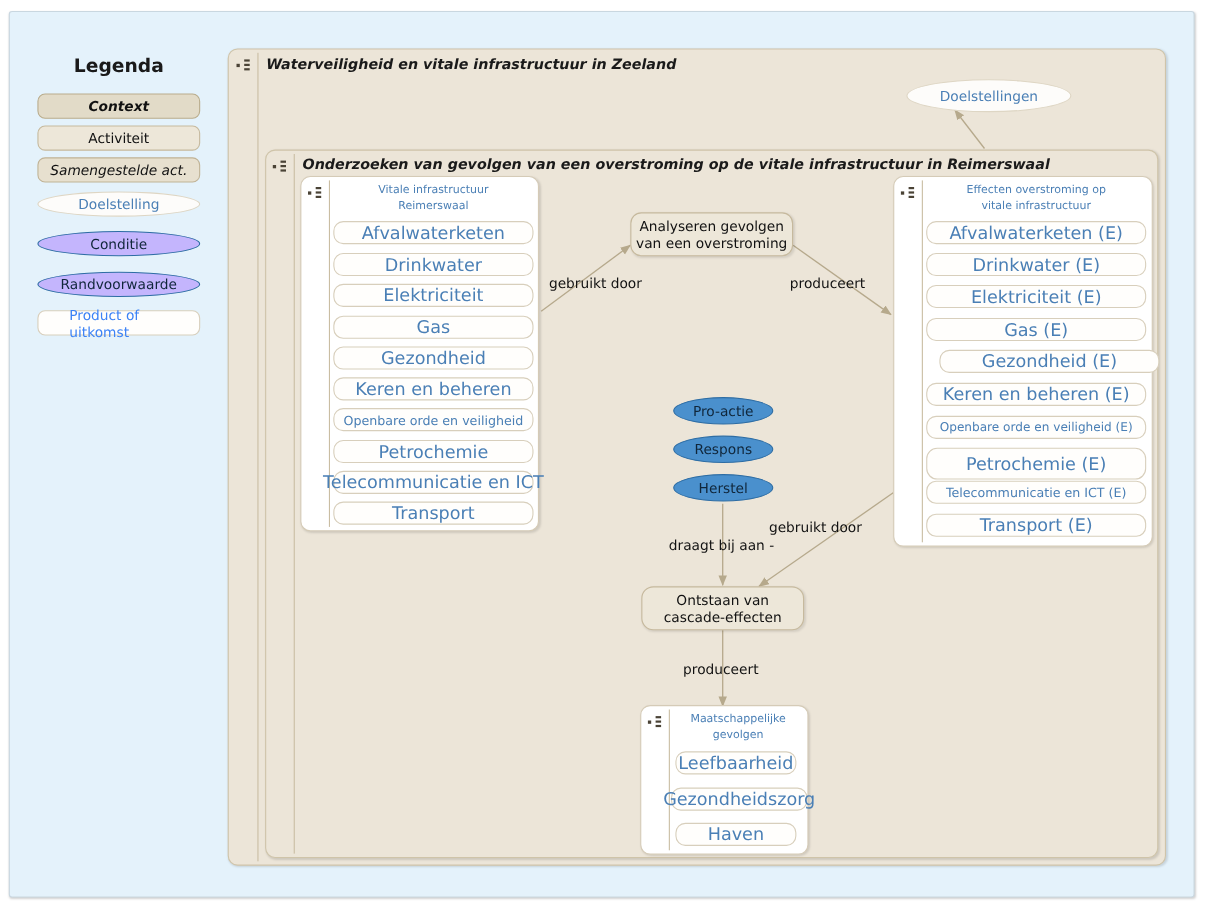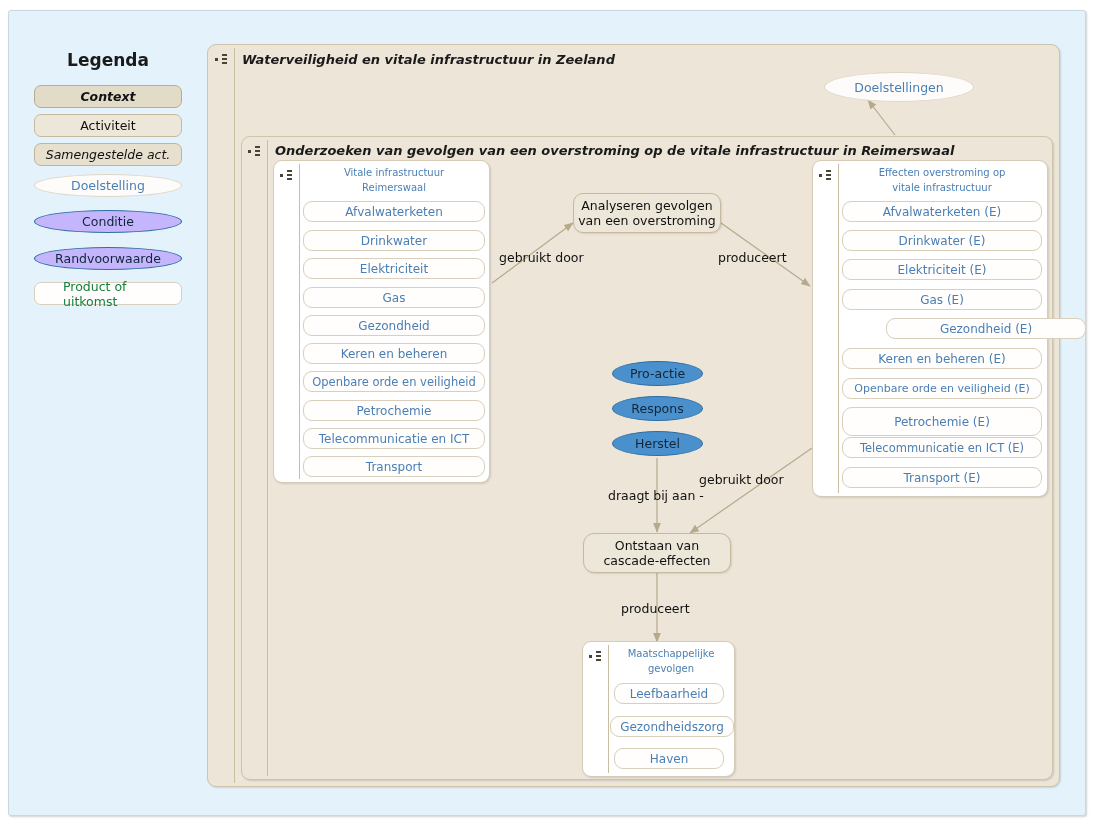--- a/index.html
+++ b/index.html
@@ -47,21 +47,21 @@
   .lg.ell-white{
     background:#fdfcfa;border:1px solid #ded6c4;border-radius:50%;
     color:#4a7fb5;
   }
   .lg.ell-blue{
     background:#c4b5fd;border:1px solid #2e6da4;border-radius:50%;
     color:#10263a;
   }
   .lg.prod{
     background:#fffefc;border:1px solid #d8cfbc;border-radius:7px;
-    color:#15803d;
+    color:#3b82f6;
     padding-left:28px;
   }
 
   
   .ctr{
     position:absolute;box-sizing:border-box;
     background:#ece5d8;
     border:1px solid #cfc4a9;
     border-radius:9px;
     box-shadow:1px 1px 2px rgba(0,0,0,.13);
@@ -92,21 +92,21 @@
   .wgrp-title{
     position:absolute;text-align:center;font-size:10px;color:#4a7fb5;
     line-height:15px;
   }
   .item{
     position:absolute;box-sizing:border-box;
     background:#fffefc;
     border:1px solid #d8cfbc;
     border-radius:9px;
     display:flex;align-items:center;justify-content:center;
-    font-size:12px;color:#4a7fb5;
+    font-size:16px;color:#4a7fb5;
     white-space:nowrap;
   }
 
   
   .actbox{
     position:absolute;box-sizing:border-box;
     background:#ede7d9;
     border:1px solid #c6b99d;
     border-radius:10px;
     display:flex;align-items:center;justify-content:center;
@@ -221,21 +221,21 @@
   </div>
   <div class="vrule" style="left:838px;top:164px;height:329px;"></div>
   <div class="wgrp-title" style="left:842px;top:165px;width:200px;">
     <span>Effecten overstroming op</span><br>
     <span>vitale infrastructuur</span>
   </div>
   <div class="item" style="left:842px;top:201px;width:200px;height:21px;">Afvalwaterketen (E)</div>
   <div class="item" style="left:842px;top:230px;width:200px;height:21px;">Drinkwater (E)</div>
   <div class="item" style="left:842px;top:259px;width:200px;height:21px;">Elektriciteit (E)</div>
   <div class="item" style="left:842px;top:289px;width:200px;height:21px;">Gas (E)</div>
-  <div class="item" style="left:886px;top:318px;width:200px;height:21px;">Gezondheid (E)</div>
+  <div class="item" style="left:854px;top:318px;width:200px;height:21px;">Gezondheid (E)</div>
   <div class="item" style="left:842px;top:348px;width:200px;height:21px;">Keren en beheren (E)</div>
   <div class="item" style="left:842px;top:378px;width:200px;height:21px;font-size:11px;">Openbare orde en veiligheid (E)</div>
   <div class="item" style="left:842px;top:407px;width:200px;height:29px;border-radius:10px;">Petrochemie (E)</div>
   <div class="item" style="left:842px;top:437px;width:200px;height:21px;font-size:11.5px;text-align:right;">Telecommunicatie en ICT (E)</div>
   <div class="item" style="left:842px;top:467px;width:200px;height:21px;">Transport (E)</div>
 
   <div class="actbox" style="left:573px;top:193px;width:148px;height:40px;">
     <div>
       <span>Analyseren gevolgen</span><br>
       <span>van een overstroming</span>

